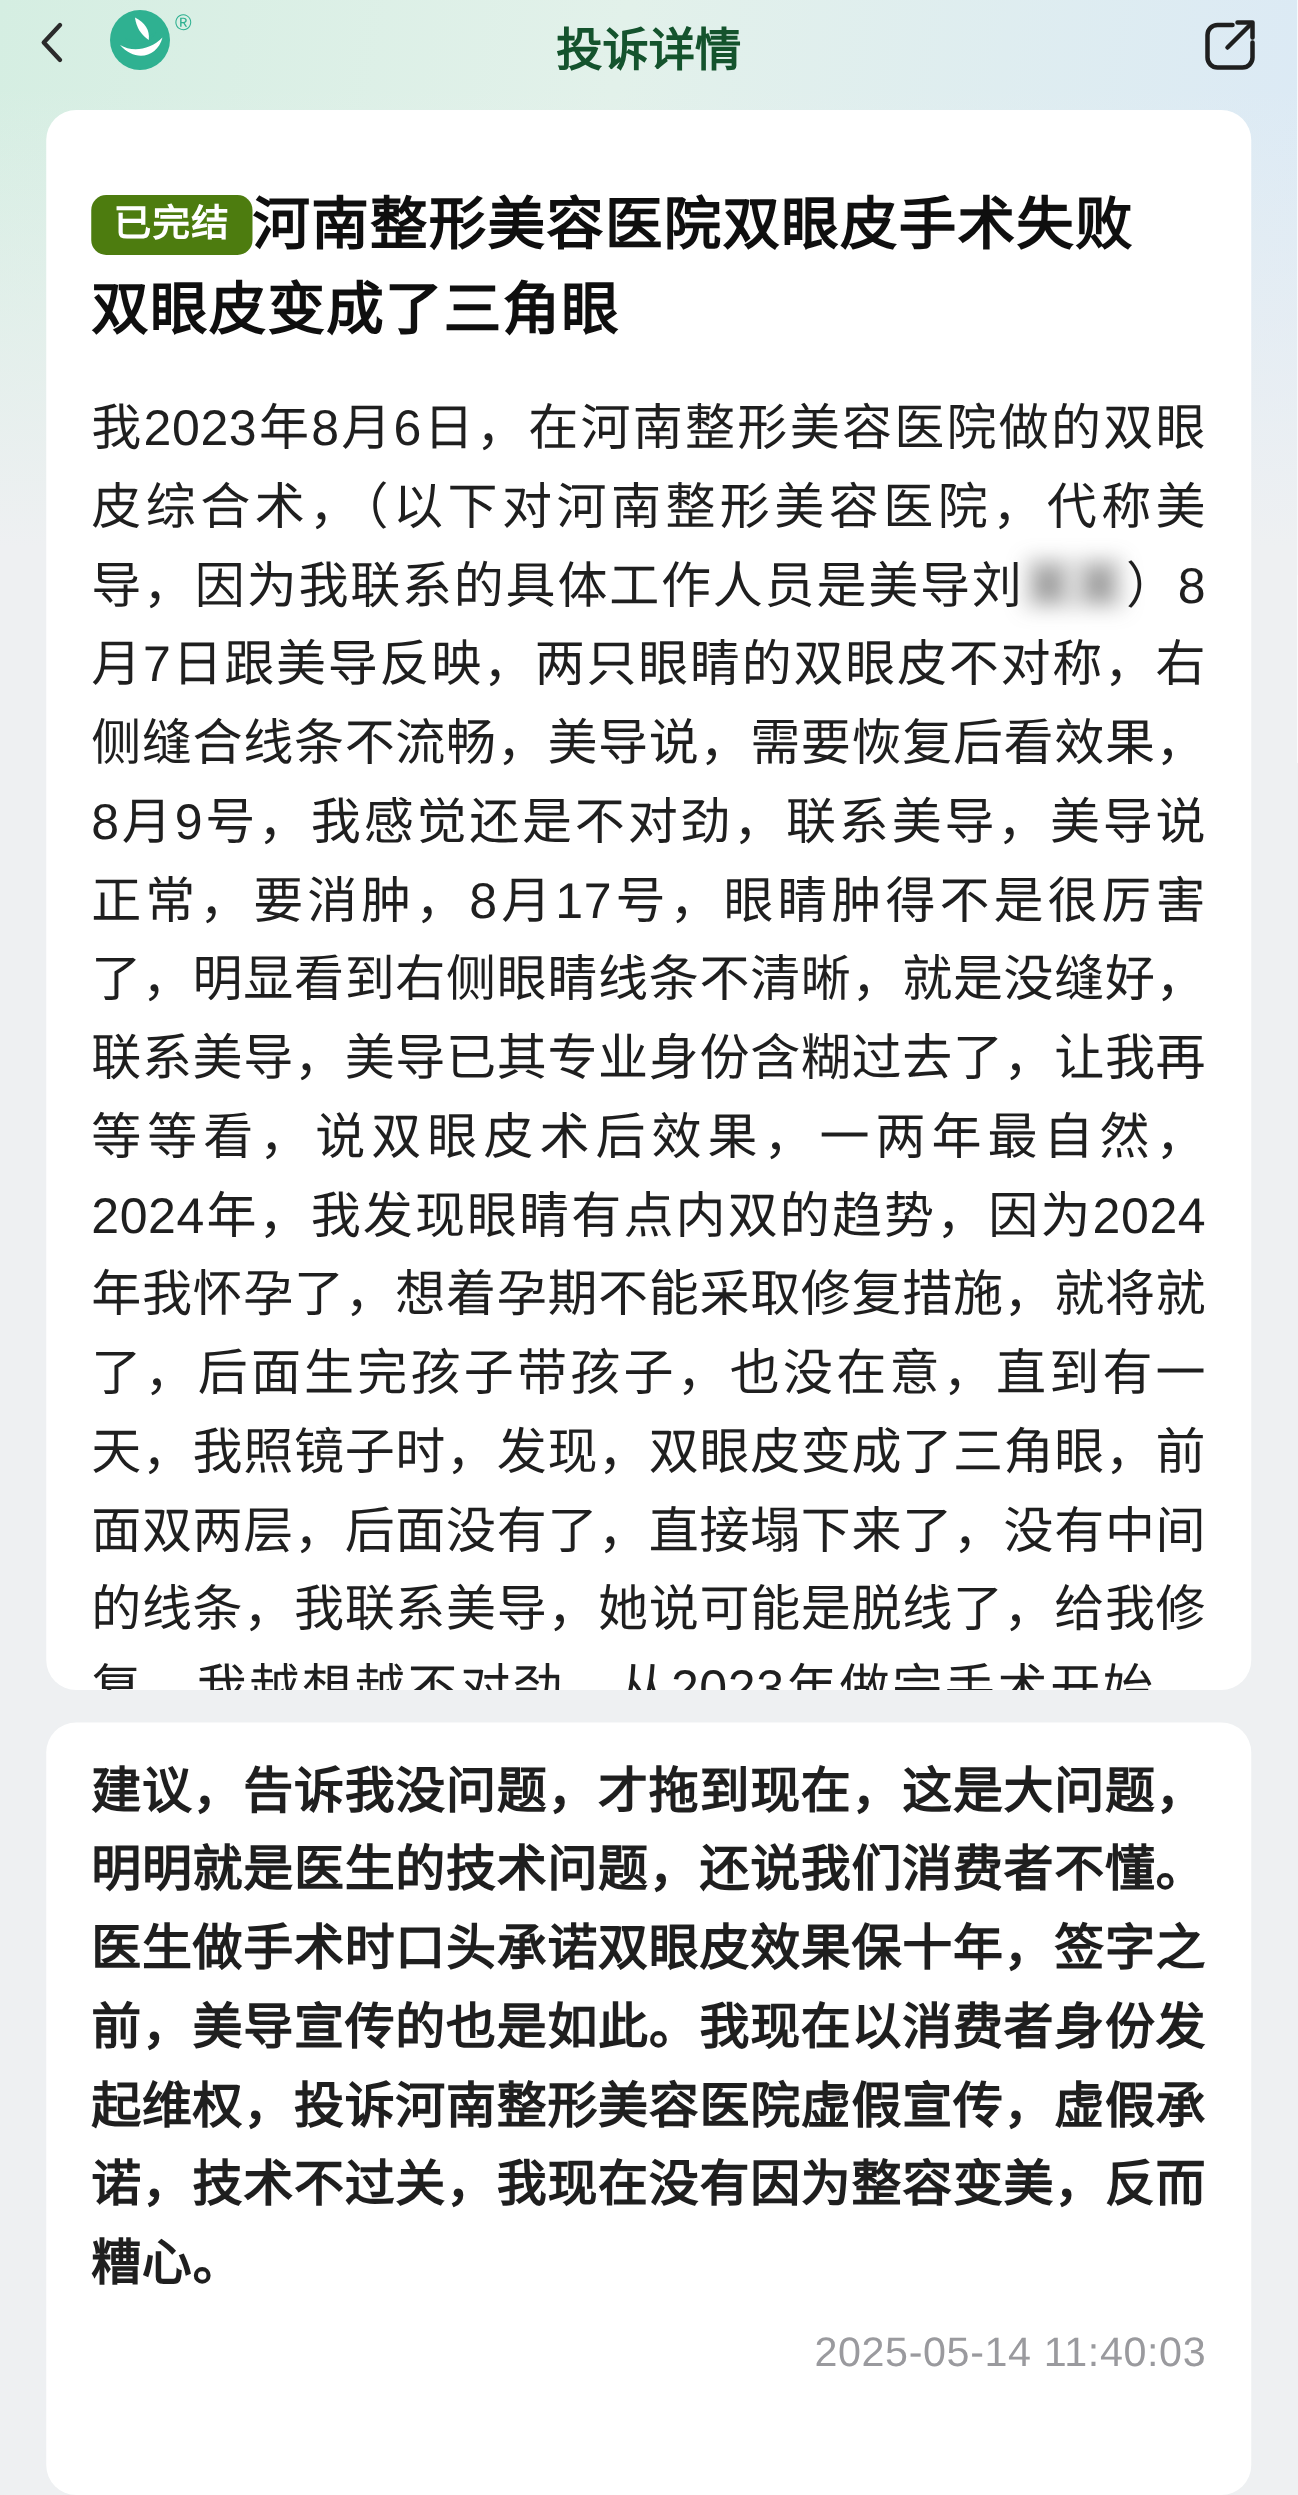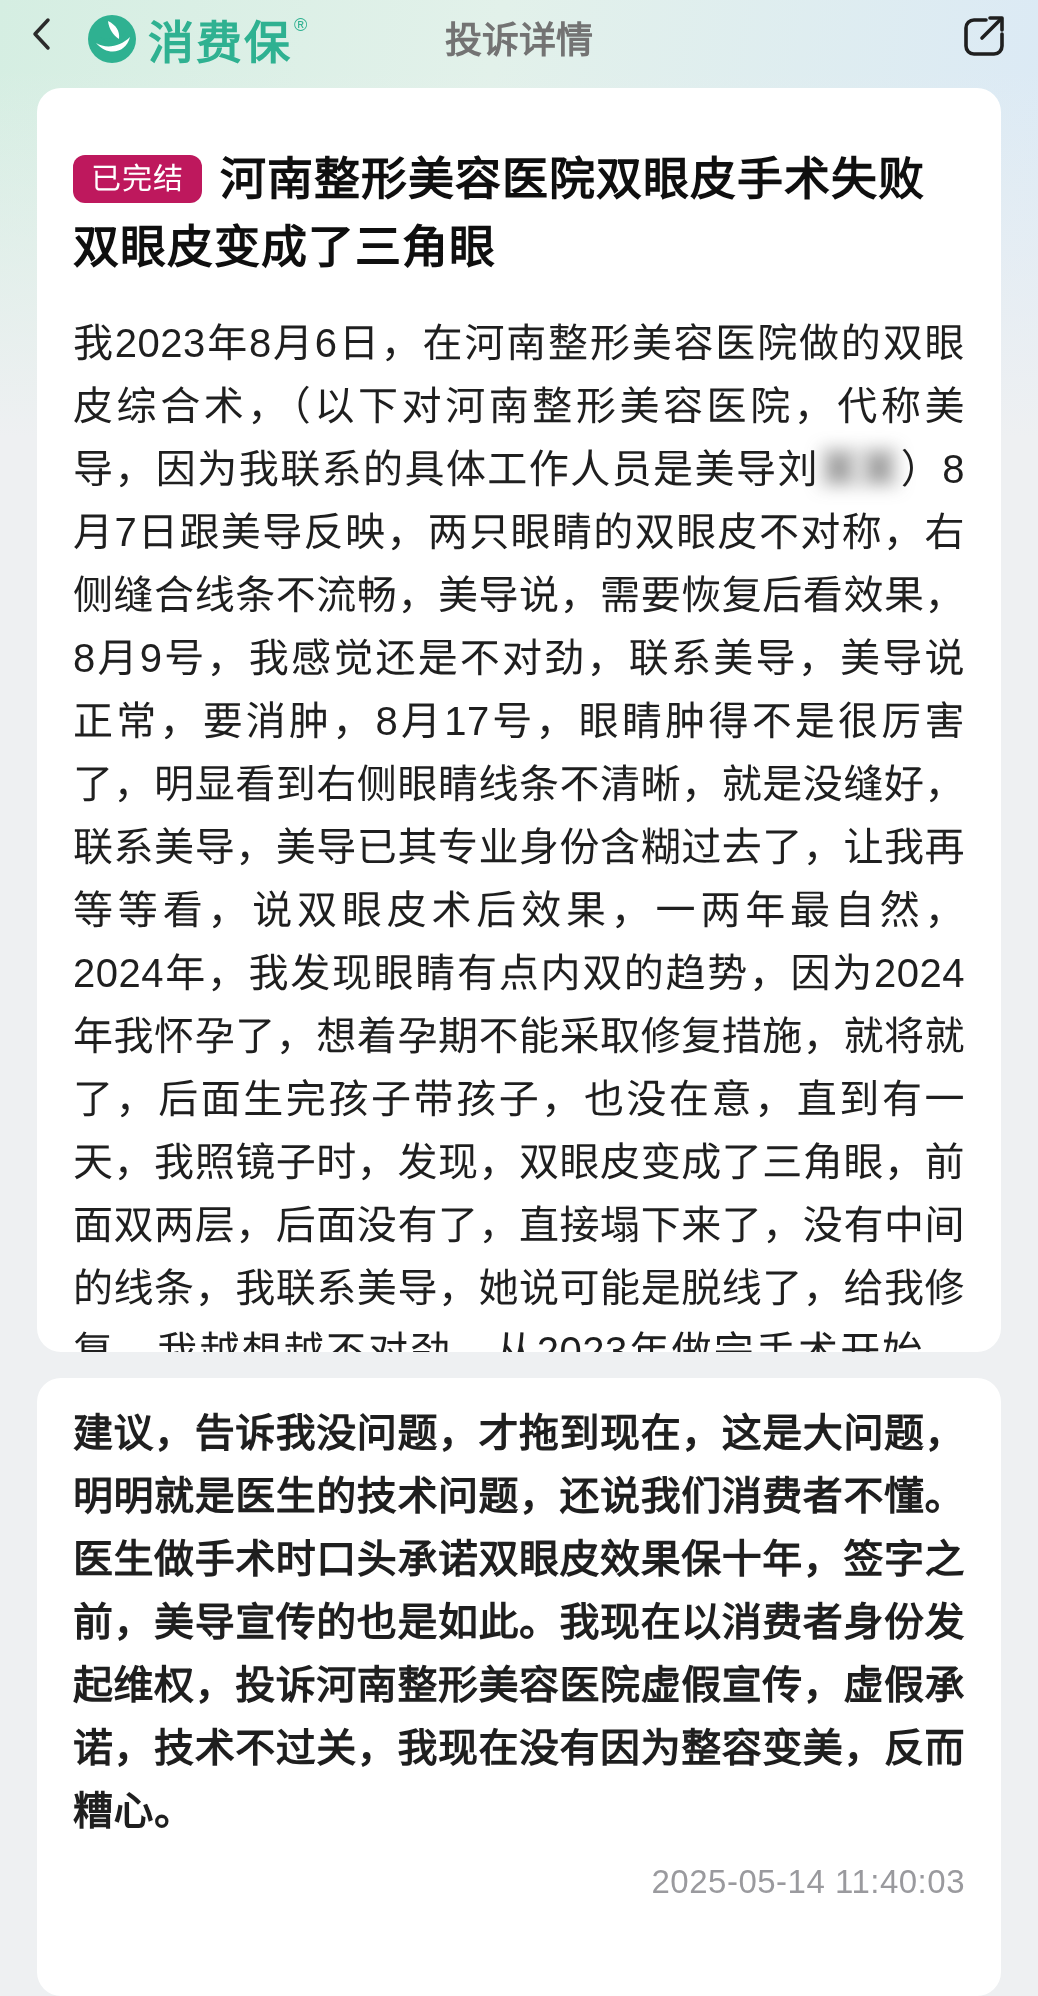--- a/index.html
+++ b/index.html
@@ -23,40 +23,40 @@
     position:absolute;top:0;left:0;width:100%;height:70px;
     display:flex;align-items:center;z-index:5;
   }
   .back-btn{position:absolute;left:26px;top:18px;width:30px;height:34px;display:flex;align-items:center;justify-content:center;background:none;border:none;padding:0;}
   .logo{position:absolute;left:86px;top:6px;display:flex;align-items:center;}
   .logo-mark{width:52px;height:52px;display:block;}
   .logo-text{font-size:46px;font-weight:700;color:#2fb191;margin-left:10px;letter-spacing:2px;}
   .logo-reg{font-size:18px;color:#2fb191;vertical-align:top;position:relative;top:-14px;left:2px;font-weight:400;}
   .header-title{
     position:absolute;left:0;right:0;top:10px;text-align:center;
-    font-size:37px;font-weight:700;color:#737373;pointer-events:none;
+    font-size:37px;font-weight:700;color:#14532d;pointer-events:none;
   }
   .share-btn{position:absolute;right:26px;top:8px;width:56px;height:56px;background:none;border:none;padding:0;}
   
   .card{
     position:absolute;left:37px;width:964px;
     background:#ffffff;border-radius:24px;
     box-sizing:border-box;overflow:hidden;z-index:2;
   }
   .card1{top:88px;height:1264px;padding:26px 36px 0 36px;}
   .card2{top:1378px;height:618px;padding:14px 36px 0 36px;}
   .title-block{
     font-size:46px;line-height:68px;font-weight:700;color:#0f0f0f;
     letter-spacing:1px;
   }
   .status-badge{
-    display:inline-block;background:#be185d;color:#ffffff;
-    font-size:30px;font-weight:400;line-height:1;
+    display:inline-block;background:#4d7c0f;color:#ffffff;
+    font-size:30px;font-weight:700;line-height:1;
     padding:9px 18px;border-radius:12px;
-    margin-right:18px;vertical-align:6px;letter-spacing:1px;
+    vertical-align:6px;letter-spacing:1px;
   }
   .body-text{
     margin:24px 0 0 0;
     font-size:40px;line-height:63px;color:#1f1f1f;
     text-align:justify;letter-spacing:0.5px;
   }
   .card2 .body-text{margin-top:10px;font-weight:bold;}
   .redacted{
     display:inline-block;
     filter:blur(9px);
@@ -88,21 +88,20 @@
 
     <div class="logo">
       <span>
         <svg class="logo-mark" viewBox="0 0 52 52">
           <circle cx="26" cy="26" r="24" fill="#2fb191"></circle>
           <path d="M10 30 C 20 36, 34 34, 44 24 C 40 40, 22 44, 10 30 Z" fill="#ffffff"></path>
           <path d="M14 24 C 22 28, 32 26, 40 18 C 34 30, 22 32, 14 24 Z" fill="#2fb191"></path>
           <path d="M22 8 C 30 12, 34 18, 33 26 C 27 22, 23 16, 22 8 Z" fill="#ffffff"></path>
         </svg>
       </span>
-      <span class="logo-text">消费保</span>
         <span class="logo-reg">®</span>
     </div>
 
     <div class="header-title">投诉详情</div>
 
     <button class="share-btn">
       <span>
         <svg width="56" height="56" viewBox="0 0 56 56">
           <path d="M30 12 H18 a8 8 0 0 0 -8 8 v18 a8 8 0 0 0 8 8 h20 a8 8 0 0 0 8 -8 V26" fill="none" stroke="#1f1f1f" stroke-width="3.6" stroke-linecap="round"></path>
           <line x1="26" y1="30" x2="45" y2="11" stroke="#1f1f1f" stroke-width="3.6" stroke-linecap="round"></line>

